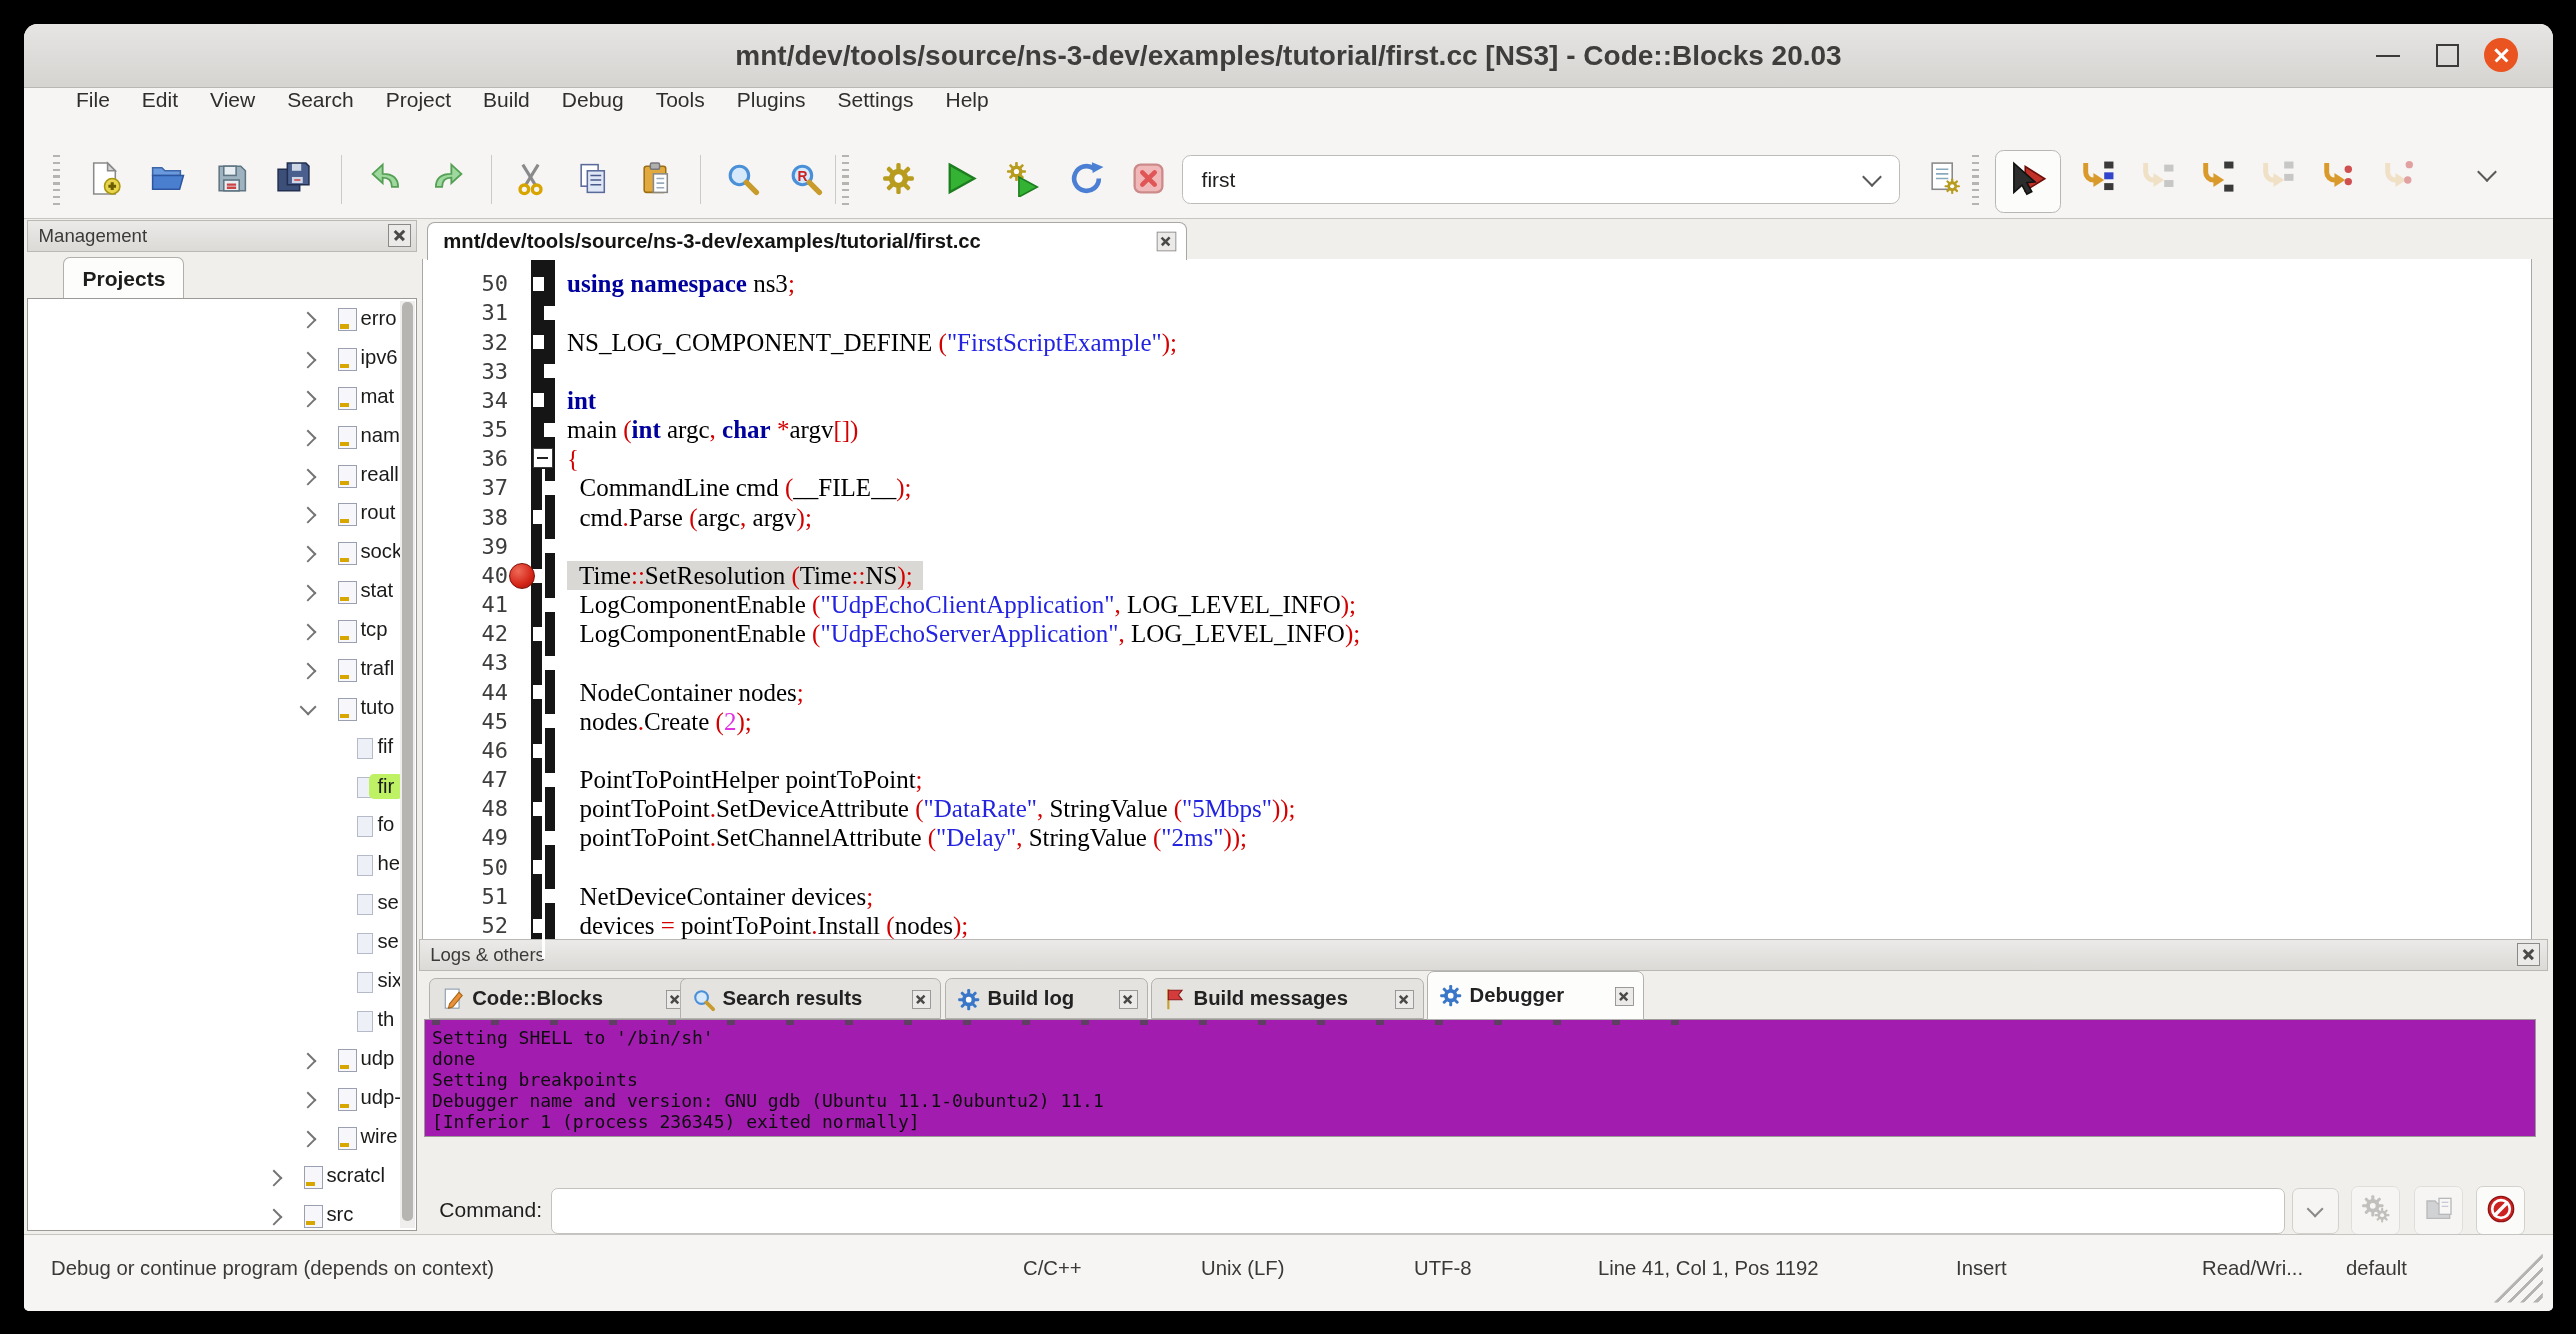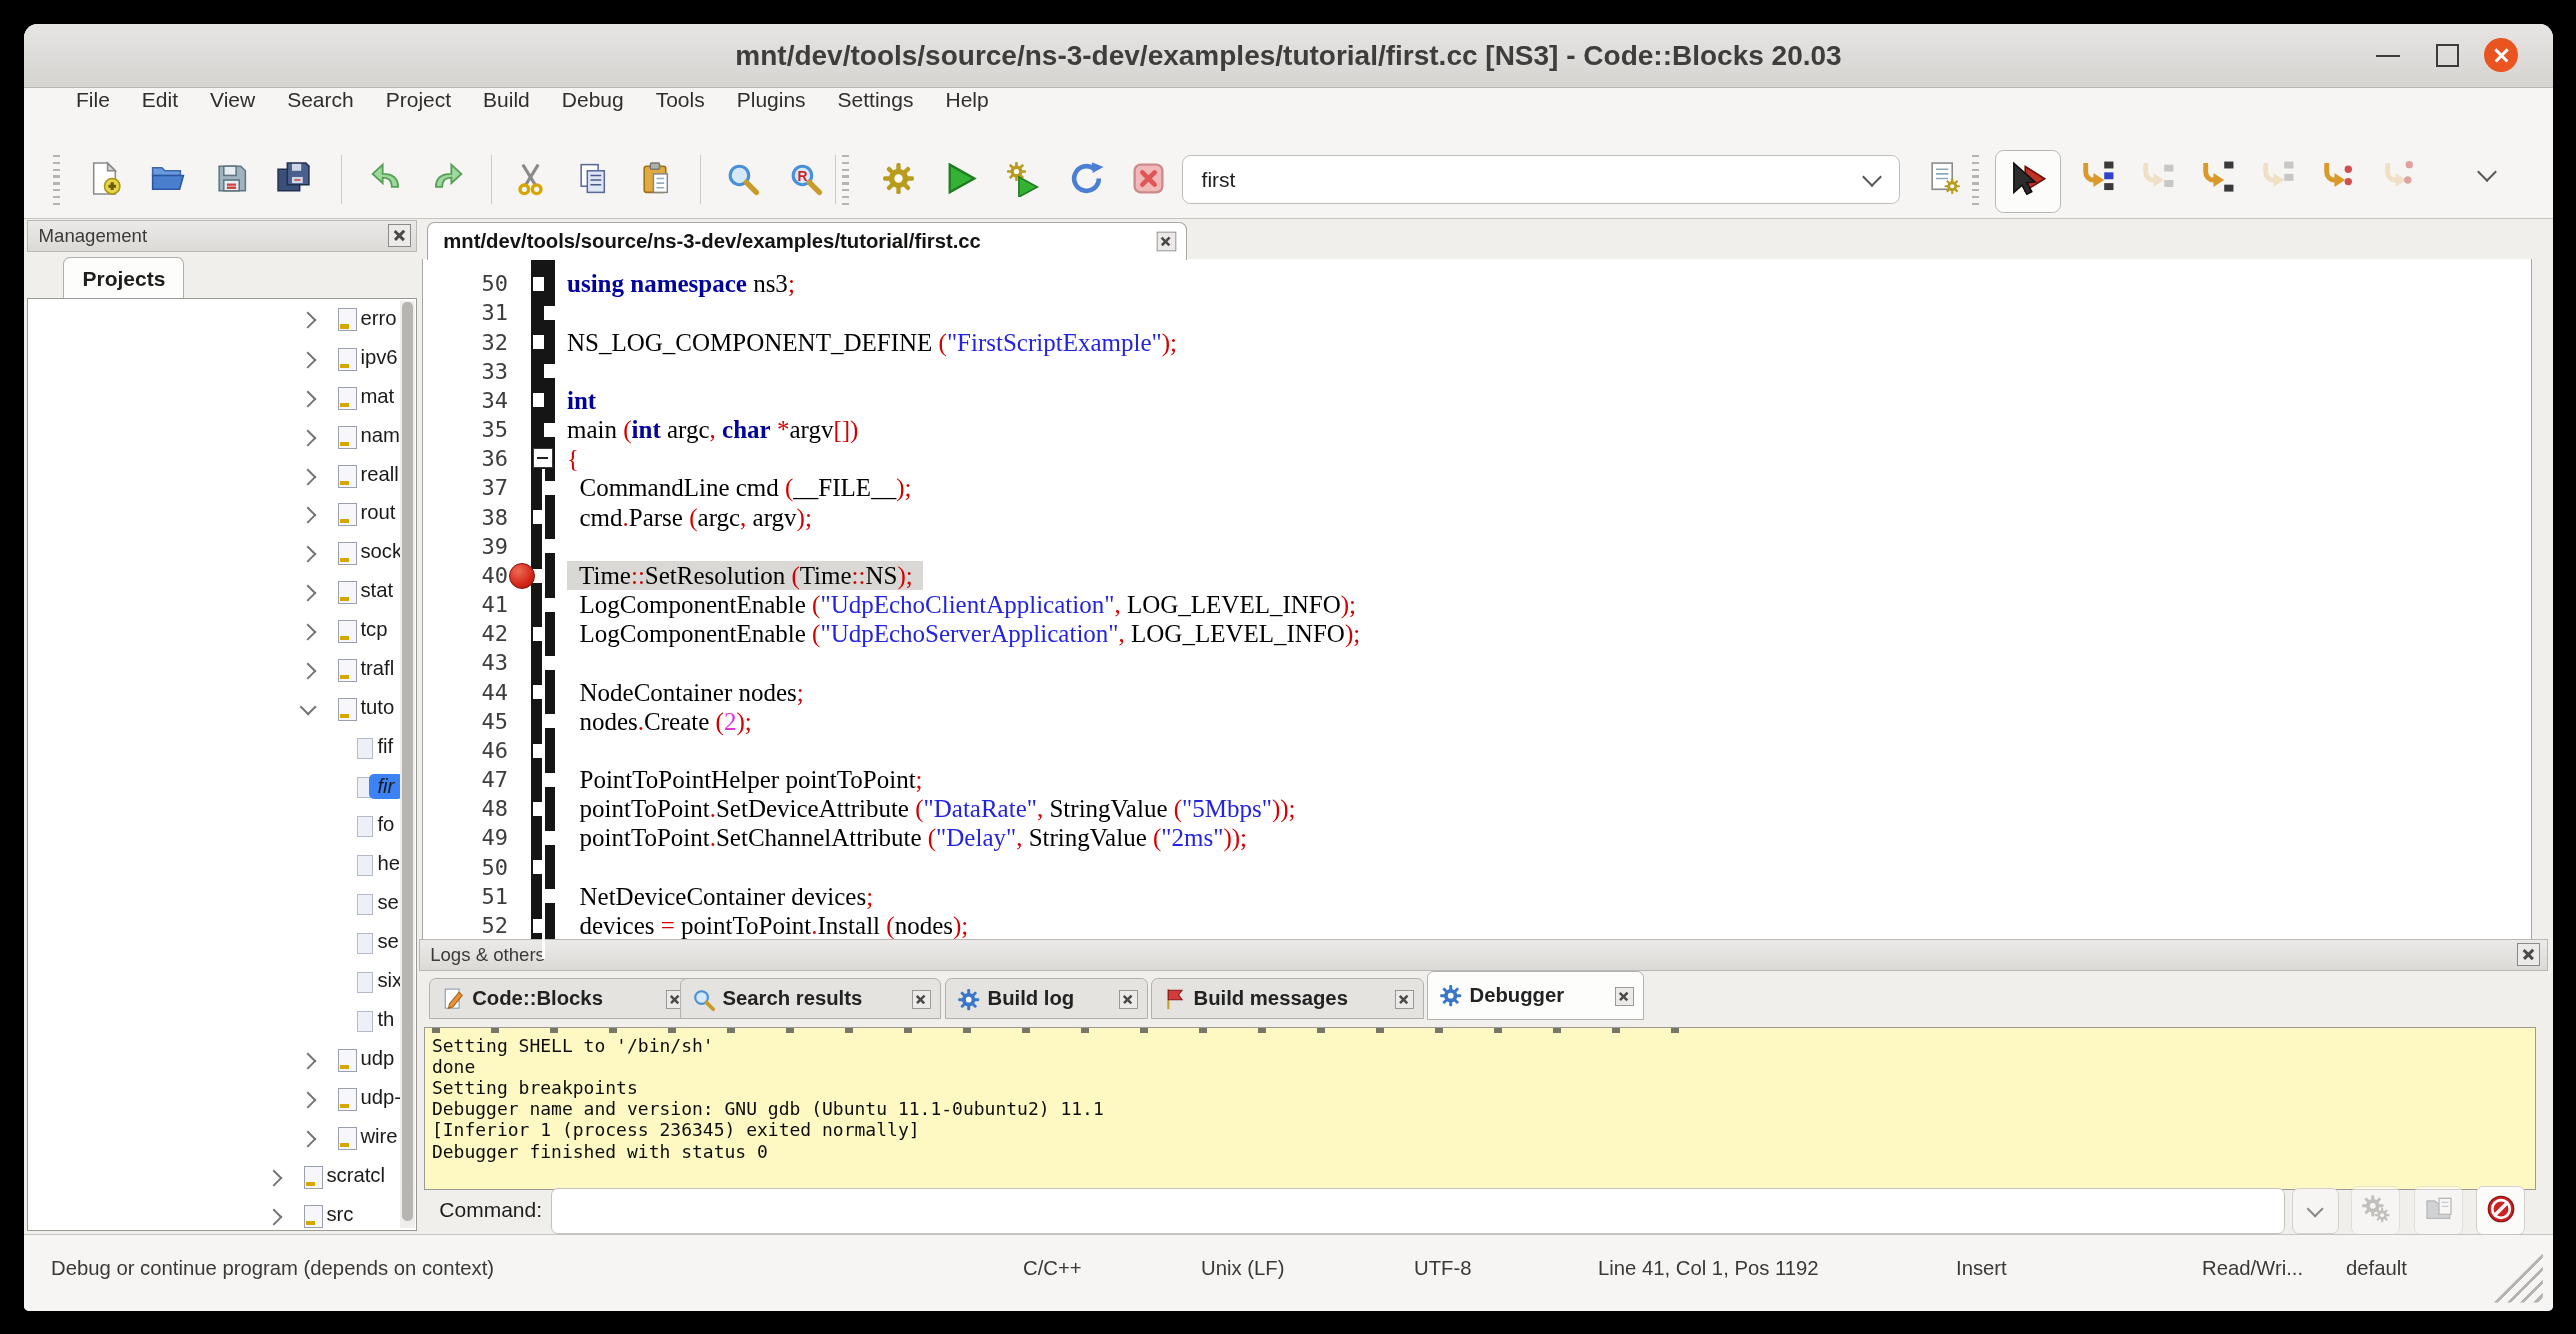--- a/index.html
+++ b/index.html
@@ -52,21 +52,21 @@
             text-align:center;line-height:41px;font-size:21px;font-weight:bold;color:#1d1d1b;}
   .tree{position:absolute;left:0;top:78px;right:0;bottom:0;background:#fff;border:0.8px solid #9b9a97;
         box-sizing:border-box;overflow:hidden;}
   .trow{position:absolute;left:0;right:18px;height:39px;text-align:center;}
   .trow .tchev{position:absolute;top:13.5px;width:10.2px;height:10.2px;border-right:2.1px solid #757472;border-bottom:2.1px solid #757472;transform:rotate(-45deg);}
   .trow.expanded .tchev{transform:rotate(45deg);top:11px;}
   .tico{position:absolute;top:7.6px;width:18.6px;height:23px;background:#f6f6fb;border:1.3px solid #9aa0b0;box-sizing:border-box;}
   .tico.dir::after{content:"";position:absolute;left:0.8px;bottom:1.7px;width:8.5px;height:4.2px;background:#d7a700;}
   .tico.file{width:16px;height:20.3px;top:9.3px;background:#eef0f8;border-color:#b5bac8;}
   .tlabel{position:absolute;top:6px;font-size:20.3px;color:#1a1a19;white-space:nowrap;}
-  .trow.selected .tlabel{background:#3b82f6;border-radius:5.1px;padding:0.8px 8.5px;margin-left:-8.5px;font-style:italic;}
+  .trow.selected .tlabel{background:#bef264;border-radius:5.1px;padding:0.8px 8.5px;margin-left:-8.5px;}
   .tree-scroll{position:absolute;right:1.7px;top:1.7px;width:14.4px;bottom:1.7px;background:#efeeec;}
   .tree-thumb{position:absolute;left:1.7px;right:1.7px;top:1.7px;height:99%;background:#b6b5b2;border-radius:5.1px;}
   
   #editorzone{position:absolute;left:398px;top:196px;width:2110px;height:740px;}
   .etabbar{position:absolute;left:0;top:0;right:0;height:39px;border-bottom:0.8px solid #a8a7a4;}
   .etab{position:absolute;left:5.1px;top:1.7px;width:760px;height:38px;background:#fff;
         border:0.8px solid #a8a7a4;border-bottom:none;border-radius:7.6px 7.6px 0 0;box-sizing:border-box;z-index:2;}
   .etab .lbl{position:absolute;left:15.2px;top:0;line-height:36px;font-size:20.3px;font-weight:bold;color:#141413;}
   .editor{position:absolute;left:0;top:39px;right:0;bottom:0;background:#fff;border:0.8px solid #a8a7a4;
           border-top:none;box-sizing:border-box;overflow:hidden;}
@@ -89,21 +89,21 @@
   .log-tabs{position:absolute;left:8.5px;top:30.5px;height:49px;right:8.5px;}
   .ltab{position:absolute;top:8.5px;height:41px;background:#e4e3e0;border:0.8px solid #b2b1ae;border-radius:6.8px 6.8px 0 0;
         box-sizing:border-box;}
   .ltab.active{top:1.7px;height:49px;background:#fdfdfc;z-index:2;}
   .ltab .lt-ico{position:absolute;left:10.2px;top:7.6px;width:25.4px;height:25.4px;}
   .ltab.active .lt-ico{top:11px;}
   .ltab .lt-lbl{position:absolute;left:42px;top:0;line-height:39px;font-size:20.3px;font-weight:600;color:#222;white-space:nowrap;}
   .ltab.active .lt-lbl{line-height:47px;font-weight:bold;}
   .ltab .xbox{right:6.8px;top:8.5px;transform:scale(.82);}
   .ltab.active .xbox{top:12.7px;}
-  .log-out{position:absolute;left:5.1px;top:88px;width:2112px;height:163px;background:#fef9c3;
+  .log-out{position:absolute;left:5.1px;top:80px;width:2112px;height:118px;background:#a21caf;
            border:0.8px solid #9b9a97;box-sizing:border-box;overflow:hidden;}
   .log-clip{position:absolute;left:6.8px;top:0;width:1270px;height:5.1px;
             background:repeating-linear-gradient(to right,#4a4a4a 0 7.6px,transparent 7.6px 59px);opacity:.75;}
   .log-line{position:absolute;left:6.8px;font-family:"DejaVu Sans Mono",monospace;font-size:18px;color:#0d0d0d;white-space:nowrap;}
   .cmd-label{position:absolute;left:20.3px;top:247px;font-size:21px;color:#1d1d1b;line-height:47px;}
   .cmd-input{position:absolute;left:132px;top:249px;width:1734px;height:46px;background:#fff;border:0.8px solid #c3c2bf;
              border-radius:6.8px;box-sizing:border-box;font-size:20.3px;padding:0 12px;font-family:"Liberation Sans",sans-serif;}
   .cmd-drop{position:absolute;left:1873px;top:249px;width:47px;height:46px;border:0.8px solid #d2d1ce;border-radius:6.8px;
             box-sizing:border-box;background:#f6f5f4;display:flex;align-items:center;justify-content:center;}
   .cmd-drop .chev{width:10.2px;height:10.2px;border-color:#8a8987;margin-top:-4.2px;}

